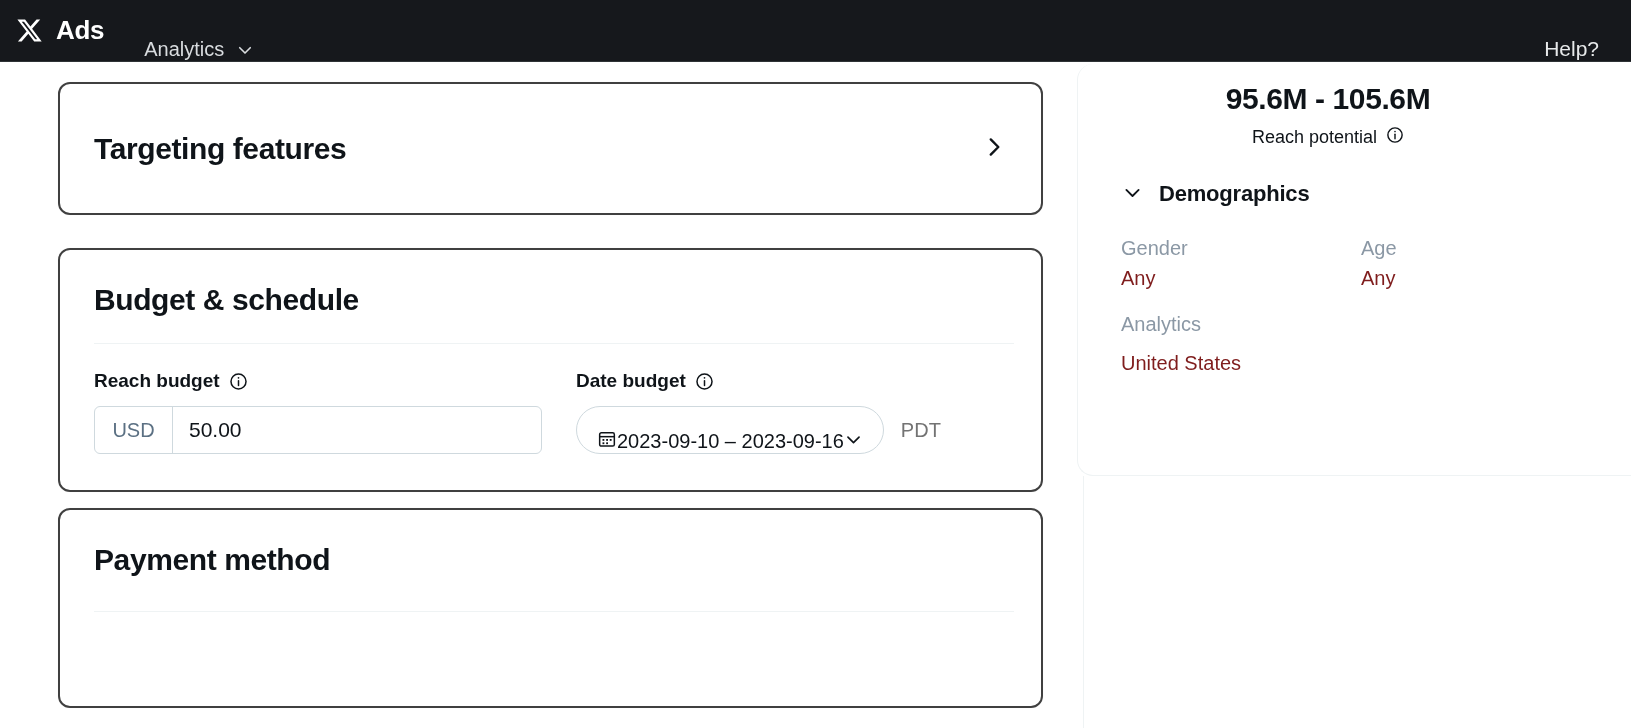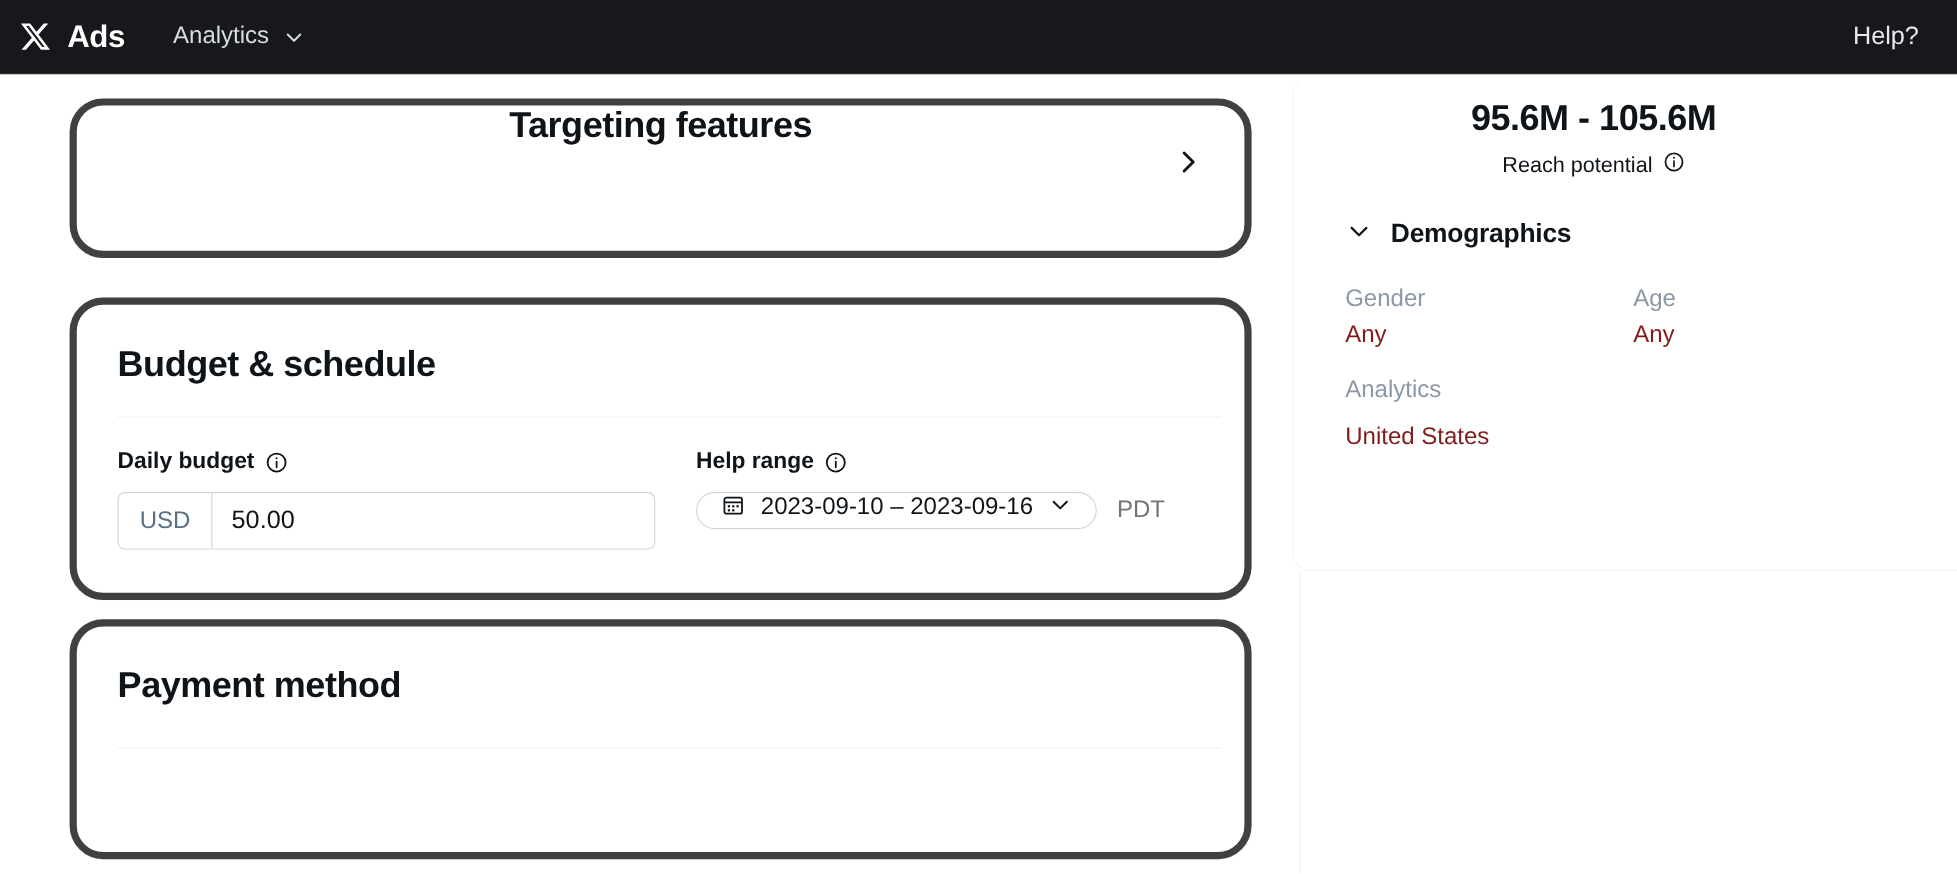--- a/index.html
+++ b/index.html
@@ -13,21 +13,21 @@
   }
 
   
   #topbar {
     position: absolute;
     top: 0; left: 0;
     width: 1631px;
     height: 62px;
     background: #16181c;
     display: flex;
-    align-items: center;
+    align-items: flex-end;
     border-bottom: 1px solid #2f3336;
   }
   #brand {
     display: flex;
     align-items: center;
     gap: 13px;
     margin-left: 16px;
     height: 100%;
     cursor: pointer;
   }
@@ -71,24 +71,23 @@
 
   
   #left-col {
     position: absolute;
     left: 58px;
     top: 20px;
     width: 985px;
   }
   .card {
     background: #ffffff;
-    border: 6px solid #404040;
-    border-radius: 28px;
+    border: 2px solid #404040;
+    border-radius: 12px;
     box-shadow: 0 0 2px rgba(0,0,0,0.03);
-    flex-direction: column;
   }
   #card-targeting {
     height: 133px;
     margin-bottom: 33px;
     display: flex;
     align-items: center;
     padding: 0 34px 0 34px;
     cursor: pointer;
   }
   .card-title {
@@ -163,23 +162,22 @@
     font-size: 21px;
     color: #0f1419;
     padding-left: 16px;
     background: transparent;
   }
 
   #date-range-field { margin-left: 34px; }
   #date-row { display: flex; align-items: center; }
   #date-picker {
     display: flex;
-    align-items: flex-start;
-    gap: 13px;
-    height: 31px;
+    align-items: flex-end;
+    height: 48px;
     padding: 0 20px 0 20px;
     border: 1px solid #cfd9de;
     border-radius: 24px;
     cursor: pointer;
     background: #ffffff;
   }
   #date-picker-value {
     font-size: 20px;
     color: #0f1419;
     white-space: nowrap;
@@ -324,38 +322,38 @@
     <div id="card-budget" class="card">
       <div class="card-title">Budget &amp; schedule</div>
 
 
       <div id="budget-divider"></div>
 
       <div id="fields-row">
 
         <div id="daily-budget-field">
           <div class="field-label">
-            <span>Daily budget</span>
+            <span>Reach budget</span>
             <span>
               <svg class="info-ico" width="19" height="19" viewBox="0 0 24 24" fill="none" stroke="#0f1419" stroke-width="1.9">
                 <circle cx="12" cy="12" r="9.5"></circle>
                 <line x1="12" y1="11" x2="12" y2="17" stroke-linecap="round"></line>
                 <circle cx="12" cy="7.4" r="1.1" fill="#0f1419" stroke="none"></circle>
               </svg>
             </span>
           </div>
           <div id="budget-input-group">
             <div id="budget-currency">USD</div>
             <input id="budget-amount" type="text" value="50.00" style="">
           </div>
         </div>
 
         <div id="date-range-field">
           <div class="field-label">
-            <span>Help range</span>
+            <span>Date budget</span>
             <span>
               <svg class="info-ico" width="19" height="19" viewBox="0 0 24 24" fill="none" stroke="#0f1419" stroke-width="1.9">
                 <circle cx="12" cy="12" r="9.5"></circle>
                 <line x1="12" y1="11" x2="12" y2="17" stroke-linecap="round"></line>
                 <circle cx="12" cy="7.4" r="1.1" fill="#0f1419" stroke="none"></circle>
               </svg>
             </span>
           </div>
 
           <div id="date-row">

